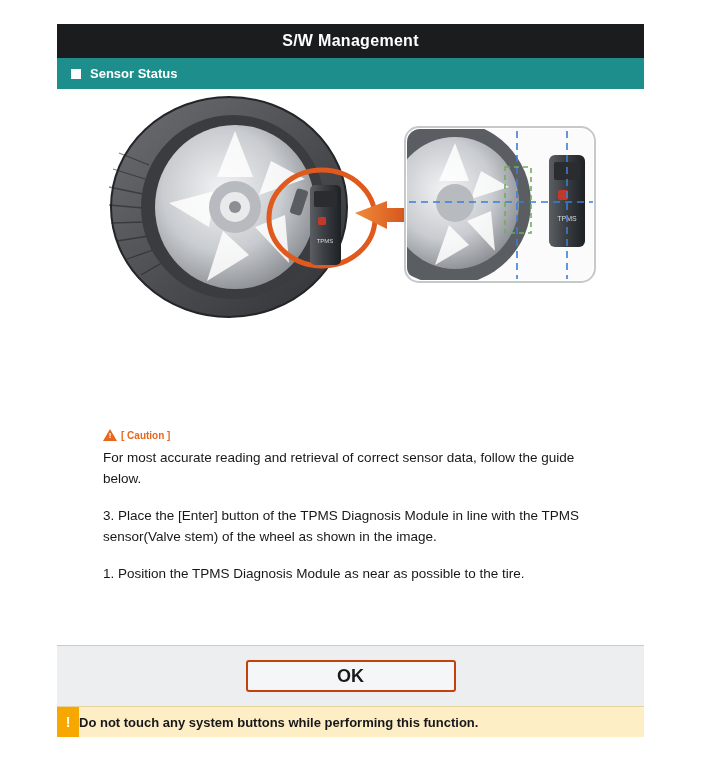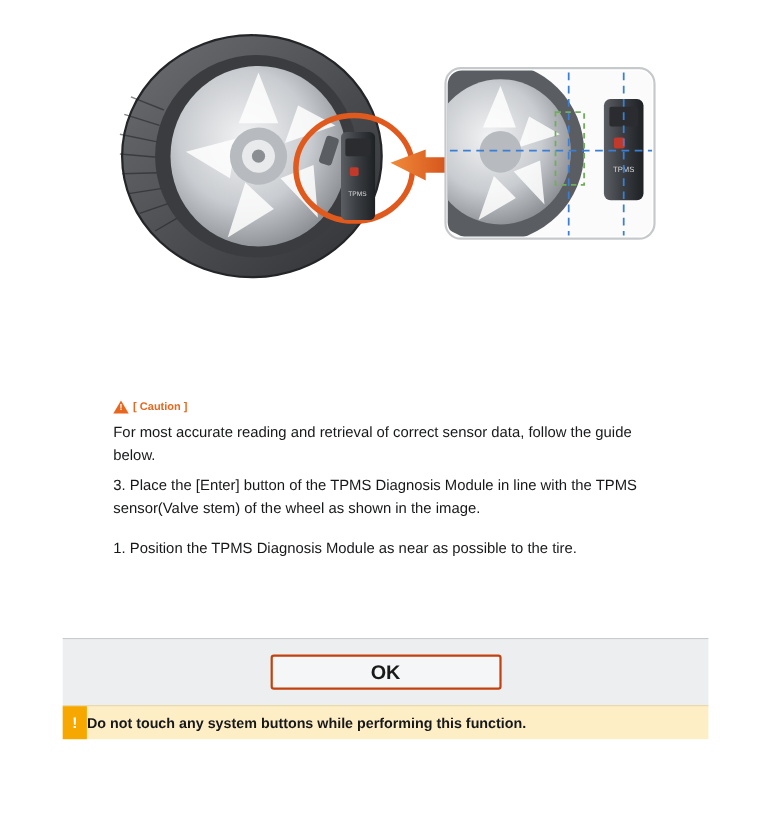--- a/index.html
+++ b/index.html
@@ -114,21 +114,21 @@
     color: #e8671c;
     font-weight: bold;
     font-size: 10px;
   }
   .para {
     font-size: 13.5px;
     line-height: 21px;
     margin: 0 0 16px 0;
     color: #17181a;
   }
-  .para.first { margin-bottom: 6px; }
+  .para.first { margin-bottom: 16px; }
   
   .footer {
     position: relative;
     height: 60px;
     background: #eceef0;
     border-top: 1px solid #c9cccf;
     display: flex;
     align-items: center;
     justify-content: center;
   }
@@ -172,21 +172,28 @@
     color: #17181a;
     padding-right: 22px;
   }
 </style>
 </head>
 <body>
 
 <div class="screen">
   <div class="outer-pad">
 
-
+    <div class="titlebar">
+      <span>S/W Management</span>
+    </div>
+
+    <div class="subbar">
+      <span class="sq"></span>
+      <span class="label">Sensor Status</span>
+    </div>
 
     <div class="body">
 
       <div class="illus">
         <svg width="587" height="250" viewBox="0 0 587 250" xmlns="http://www.w3.org/2000/svg">
           <defs>
             <radialGradient id="rimg" cx="42%" cy="40%" r="62%">
               <stop offset="0%" stop-color="#f2f3f4"></stop>
               <stop offset="60%" stop-color="#c9ccd0"></stop>
               <stop offset="100%" stop-color="#8e9296"></stop>

